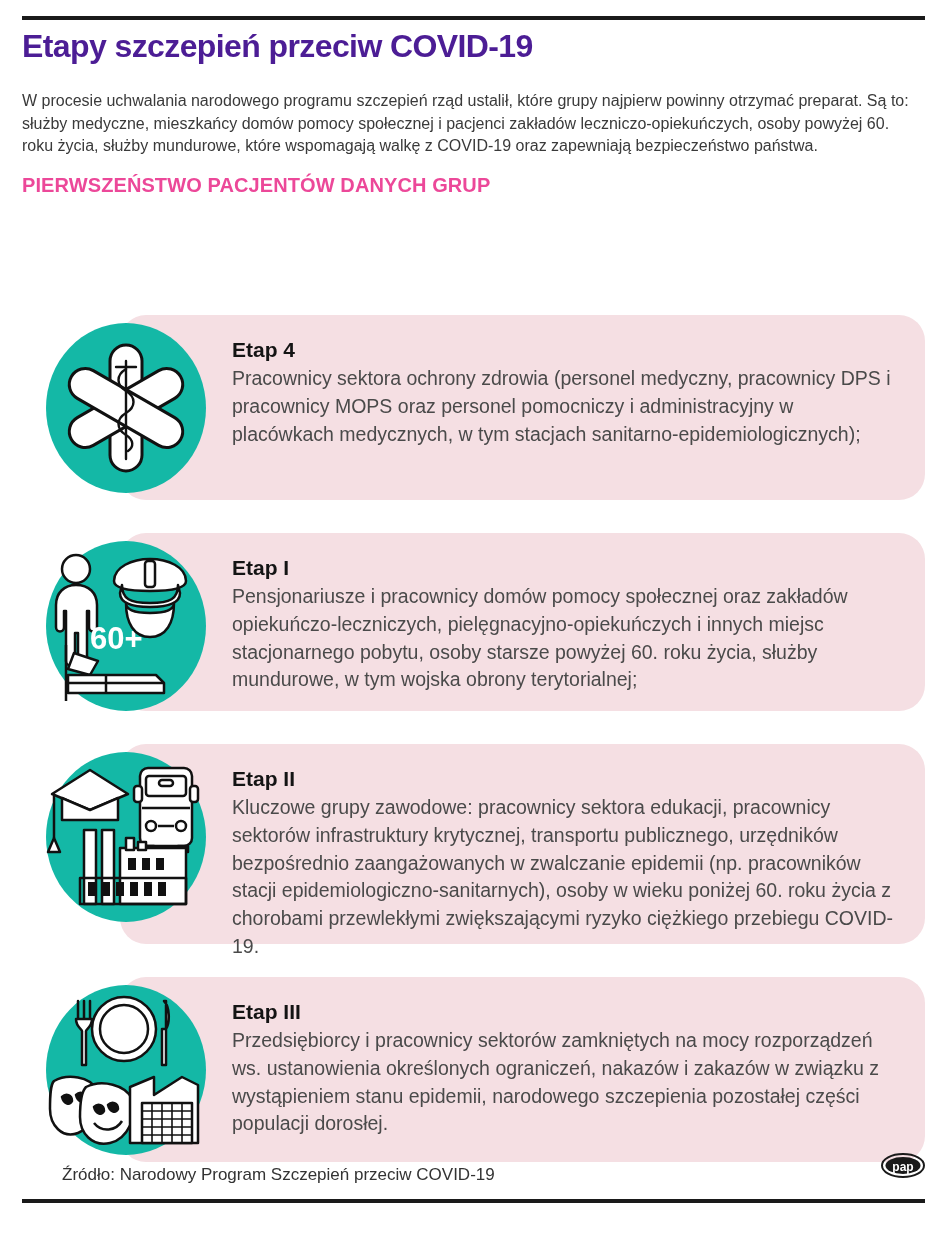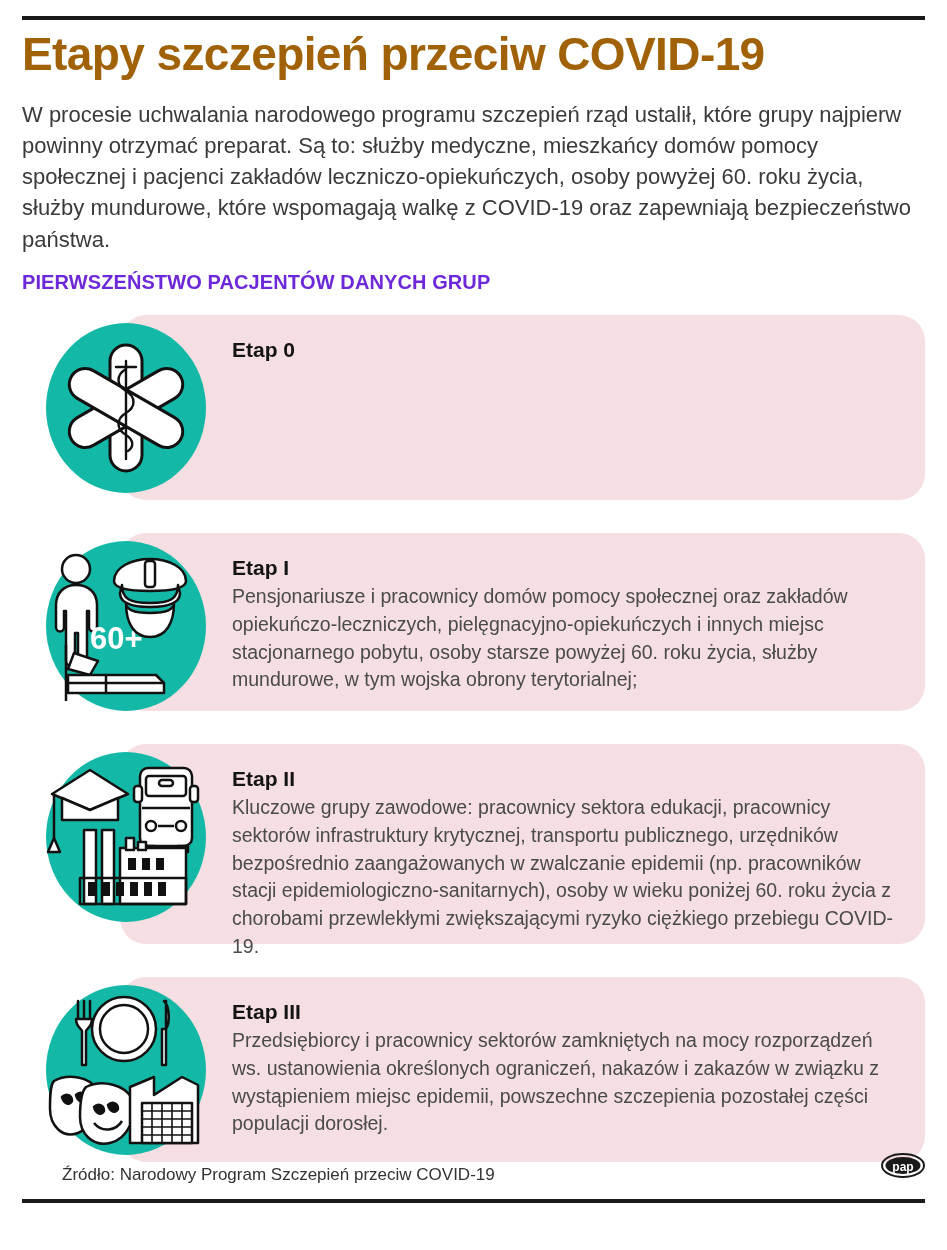--- a/index.html
+++ b/index.html
@@ -35,39 +35,39 @@
   }
 
   
   .header {
     position: absolute;
     left: 22px;
     top: 30px;
     width: 903px;
   }
   .title {
-    font-size: 46px;
+    font-size: 32px;
     font-weight: bold;
     letter-spacing: -0.6px;
     line-height: 1.06;
-    margin: 0 0 20px 0;
-    color: #a16207;
+    margin: 0 0 26px 0;
+    color: #4c1d95;
   }
   .lede {
-    font-size: 22px;
+    font-size: 16px;
     line-height: 1.42;
     color: #3a3a3a;
     margin: 0 0 16px 0;
     max-width: 900px;
   }
   .section-heading {
     font-size: 20px;
     font-weight: bold;
     letter-spacing: 0.1px;
-    color: #6d28d9;
+    color: #ec4899;
     margin: 0;
   }
 
   
   .stages {
     position: absolute;
     left: 22px;
     top: 315px;
     width: 903px;
   }
@@ -170,21 +170,22 @@
     <h1 class="title">Etapy szczepień przeciw COVID-19</h1>
     <p class="lede">W procesie uchwalania narodowego programu szczepień rząd ustalił, które grupy najpierw powinny otrzymać preparat. Są to: służby medyczne, mieszkańcy domów pomocy społecznej i pacjenci zakładów leczniczo-opiekuńczych, osoby powyżej 60. roku życia, służby mundurowe, które wspomagają walkę z COVID-19 oraz zapewniają bezpieczeństwo państwa.</p>
     <h2 class="section-heading">PIERWSZEŃSTWO PACJENTÓW DANYCH GRUP</h2>
   </div>
 
   <div class="stages">
 
     <div class="stage stage-0">
       <div class="stage-card">
         <div class="stage-body">
-          <div class="stage-title">Etap 0</div>
+          <div class="stage-title">Etap 4</div>
+          <p class="stage-text">Pracownicy sektora ochrony zdrowia (personel medyczny, pracownicy DPS i pracownicy MOPS oraz personel pomocniczy i administracyjny w placówkach medycznych, w tym stacjach sanitarno-epidemiologicznych);</p>
         </div>
       </div>
       <div class="stage-badge">
         <svg viewBox="0 0 160 170" xmlns="http://www.w3.org/2000/svg">
           <g fill="#ffffff" stroke="#111111" stroke-width="3" stroke-linejoin="round">
             <rect x="64" y="22" width="32" height="126" rx="16"></rect>
             <rect x="64" y="22" width="32" height="126" rx="16" transform="rotate(60 80 85)"></rect>
             <rect x="64" y="22" width="32" height="126" rx="16" transform="rotate(120 80 85)"></rect>
           </g>
           <g stroke="#111111" stroke-width="2.4" fill="none" stroke-linecap="round">
@@ -282,21 +283,21 @@
             <rect x="34" y="126" width="106" height="26" fill="none"></rect>
           </g>
         </svg>
       </div>
     </div>
 
     <div class="stage stage-3">
       <div class="stage-card">
         <div class="stage-body">
           <div class="stage-title">Etap III</div>
-          <p class="stage-text">Przedsiębiorcy i pracownicy sektorów zamkniętych na mocy rozporządzeń ws. ustanowienia określonych ograniczeń, nakazów i zakazów w związku z wystąpieniem miejsc epidemii, powszechne szczepienia pozostałej części populacji dorosłej.</p>
+          <p class="stage-text">Przedsiębiorcy i pracownicy sektorów zamkniętych na mocy rozporządzeń ws. ustanowienia określonych ograniczeń, nakazów i zakazów w związku z wystąpieniem stanu epidemii, narodowego szczepienia pozostałej części populacji dorosłej.</p>
         </div>
       </div>
       <div class="stage-badge">
         <svg viewBox="0 0 160 170" xmlns="http://www.w3.org/2000/svg">
 
           <g fill="#ffffff" stroke="#111111" stroke-width="2.5" stroke-linejoin="round" stroke-linecap="round">
             <circle cx="78" cy="44" r="32"></circle>
             <circle cx="78" cy="44" r="24"></circle>
             <path d="M32 16 L32 34 M38 16 L38 34 M44 16 L44 34"></path>
             <path d="M30 34 C30 42 36 44 36 46 L36 80 L40 80 L40 46 C40 44 46 42 46 34 Z"></path>

